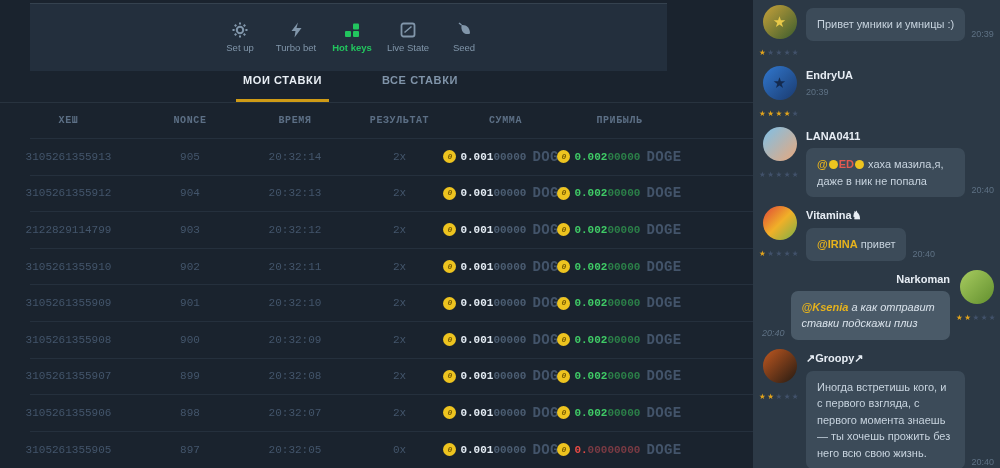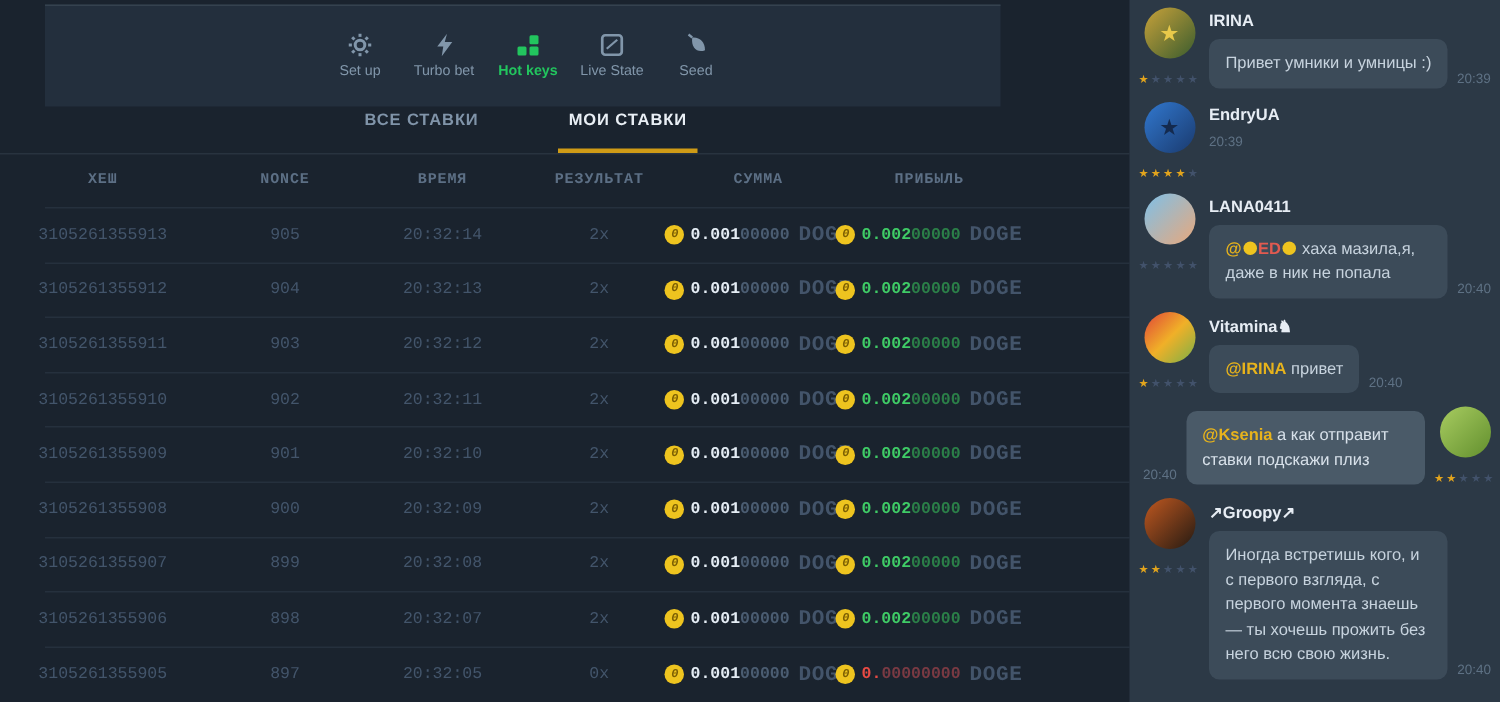--- a/index.html
+++ b/index.html
@@ -60,21 +60,21 @@
   .stars .on{color:var(--star-gold);}
   .msg-content{flex:1;min-width:0;display:flex;flex-direction:column;gap:6px;padding-top:3px;}
   .msg-name{font-size:11px;font-weight:bold;color:#e7edf4;cursor:pointer;}
   .brow{display:flex;align-items:flex-end;gap:6px;}
   .bubble{background:var(--bubble);border-radius:7px;padding:8px 11px;font-size:11px;
     line-height:1.5;color:#c7d3de;max-width:178px;}
   .bubble.light{background:var(--bubble-light);color:#d8e1ea;}
   .mtime{font-size:9px;color:#5e7184;flex-shrink:0;padding-bottom:2px;}
   .msg.right{flex-direction:row-reverse;}
   .msg.right .msg-name{text-align:right;}
-  .msg.right .brow{flex-direction:row-reverse;}
+  .msg.right .brow{flex-direction:row-reverse;font-style:italic;}
   .seg-mention{color:var(--mention);font-weight:bold;}
   .seg-red{color:#e25a50;font-weight:bold;}
   .chat-coin{display:inline-block;width:9px;height:9px;border-radius:50%;
     background:var(--coin);vertical-align:-1px;margin:0 1px;}
 </style>
 </head>
 <body>
 
 <div class="main">
   <div class="topbar">
@@ -131,22 +131,22 @@
               <path d="M4.5 3 L2 1" stroke="currentColor" stroke-width="1.5"></path>
             </svg>
         </span>
         <span class="tb-label">Seed</span>
       </div>
     </div>
   </div>
 
   <div class="tabs-row">
     <div class="tabs-inner">
+      <div class="tab active">МОИ СТАВКИ</div>
       <div class="tab">ВСЕ СТАВКИ</div>
-      <div class="tab active">МОИ СТАВКИ</div>
     </div>
   </div>
 
   <div class="thead">
     <span>ХЕШ</span>
     <span>NONCE</span>
     <span>ВРЕМЯ</span>
     <span>РЕЗУЛЬТАТ</span>
     <span>СУММА</span>
     <span>ПРИБЫЛЬ</span>
@@ -181,21 +181,21 @@
       <span class="cur">DOGE</span>
     </span>
     <span class="cell-flex profit-cell win">
       <i class="coin">0</i>
       <span><b class="amount-main">0.002</b><span class="amount-rest">00000</span></span>
       <span class="cur">DOGE</span>
     </span>
   </div>
 <div class="sep"></div>
   <div class="trow">
-    <span class="hash">3105261355911</span>
+    <span class="hash">2122829114799</span>
     <span class="nonce">903</span>
     <span class="time">20:32:12</span>
     <span class="result">2x</span>
     <span class="cell-flex sum-cell">
       <i class="coin">0</i>
       <span><b class="amount-main">0.001</b><span class="amount-rest">00000</span></span>
       <span class="cur">DOGE</span>
     </span>
     <span class="cell-flex profit-cell win">
       <i class="coin">0</i>
@@ -308,21 +308,20 @@
 </div>
 </div>
 
 <div class="chat-panel" id="chat-host">
   <div class="msg">
     <div class="msg-left">
       <div class="avatar" style="background: linear-gradient(135deg, rgb(200, 162, 58), rgb(58, 92, 46)); color: rgb(232, 201, 74);">★</div>
       <div class="stars"><span class="on">★</span><span>★</span><span>★</span><span>★</span><span>★</span></div>
     </div>
     <div class="msg-content">
-      <div class="msg-name">IRINA</div>
       <div class="brow">
         <div class="bubble"><span class="seg-text">Привет умники и умницы :)</span></div>
         <div class="mtime">20:39</div>
       </div>
     </div>
   </div>
 
   <div class="msg">
     <div class="msg-left">
       <div class="avatar" style="background: linear-gradient(135deg, rgb(49, 120, 207), rgb(26, 58, 110)); color: rgb(20, 42, 78);">★</div>
@@ -363,20 +362,21 @@
       </div>
     </div>
   </div>
 
   <div class="msg right">
     <div class="msg-left">
       <div class="avatar" style="background: linear-gradient(135deg, rgb(168, 204, 96), rgb(98, 143, 46));"></div>
       <div class="stars"><span class="on">★</span><span class="on">★</span><span>★</span><span>★</span><span>★</span></div>
     </div>
     <div class="msg-content">
+      <div class="msg-name">Narkoman</div>
       <div class="brow">
         <div class="bubble light"><span class="seg-mention">@Ksenia</span><span class="seg-text"> а как отправит ставки подскажи плиз</span></div>
         <div class="mtime">20:40</div>
       </div>
     </div>
   </div>
 
   <div class="msg">
     <div class="msg-left">
       <div class="avatar" style="background: linear-gradient(135deg, rgb(192, 88, 32), rgb(36, 26, 18));"></div>

